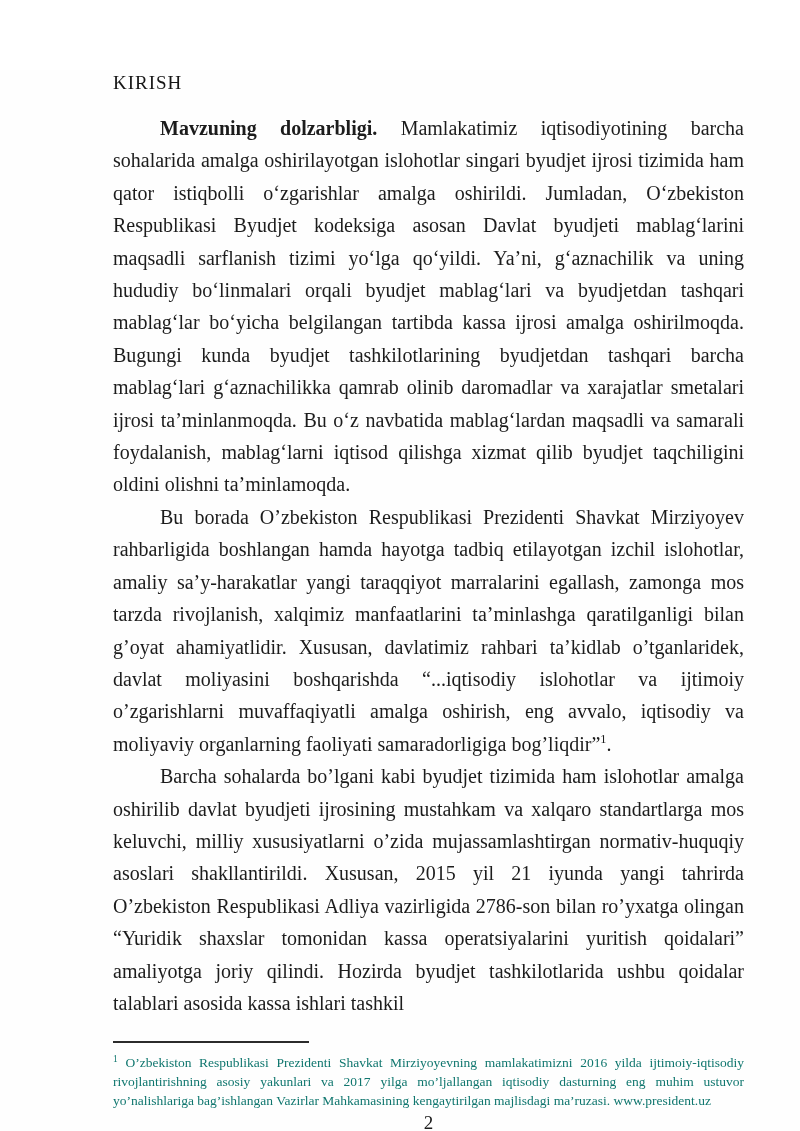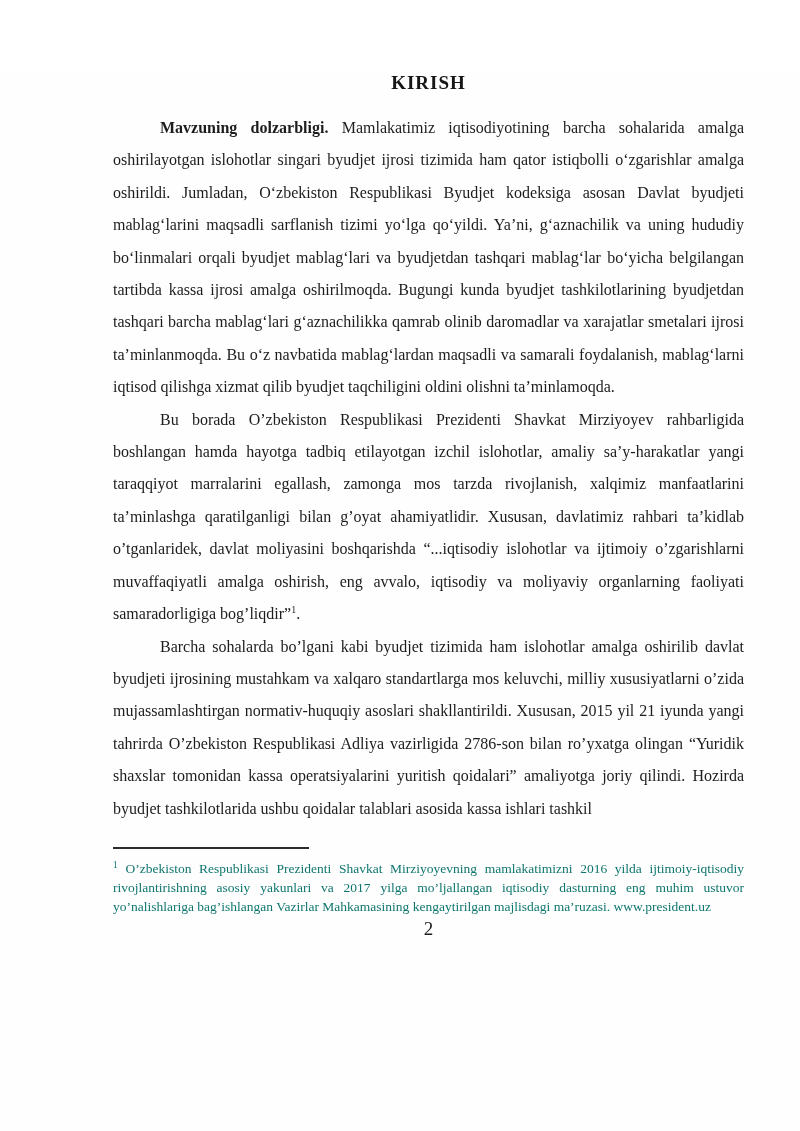--- a/index.html
+++ b/index.html
@@ -18,27 +18,27 @@
     height: 1131px;
     background: #fefefe;
     padding-left: 113px;
     padding-right: 56px;
     position: relative;
   }
   .page-title {
     margin-top: 70px;
     font-size: 19px;
     line-height: 26px;
-    font-weight: bold;
-    text-align: center;
+    font-weight: normal;
+    text-align: left;
     letter-spacing: 1px;
     color: #161616;
   }
   .body-text p {
-    font-size: 16px;
+    font-size: 20px;
     line-height: 32.4px;
     text-align: justify;
     text-indent: 47px;
     color: #1c1c1c;
   }
   .body-text p.first {
     margin-top: 16px;
   }
   .lead-bold {
     font-weight: bold;

